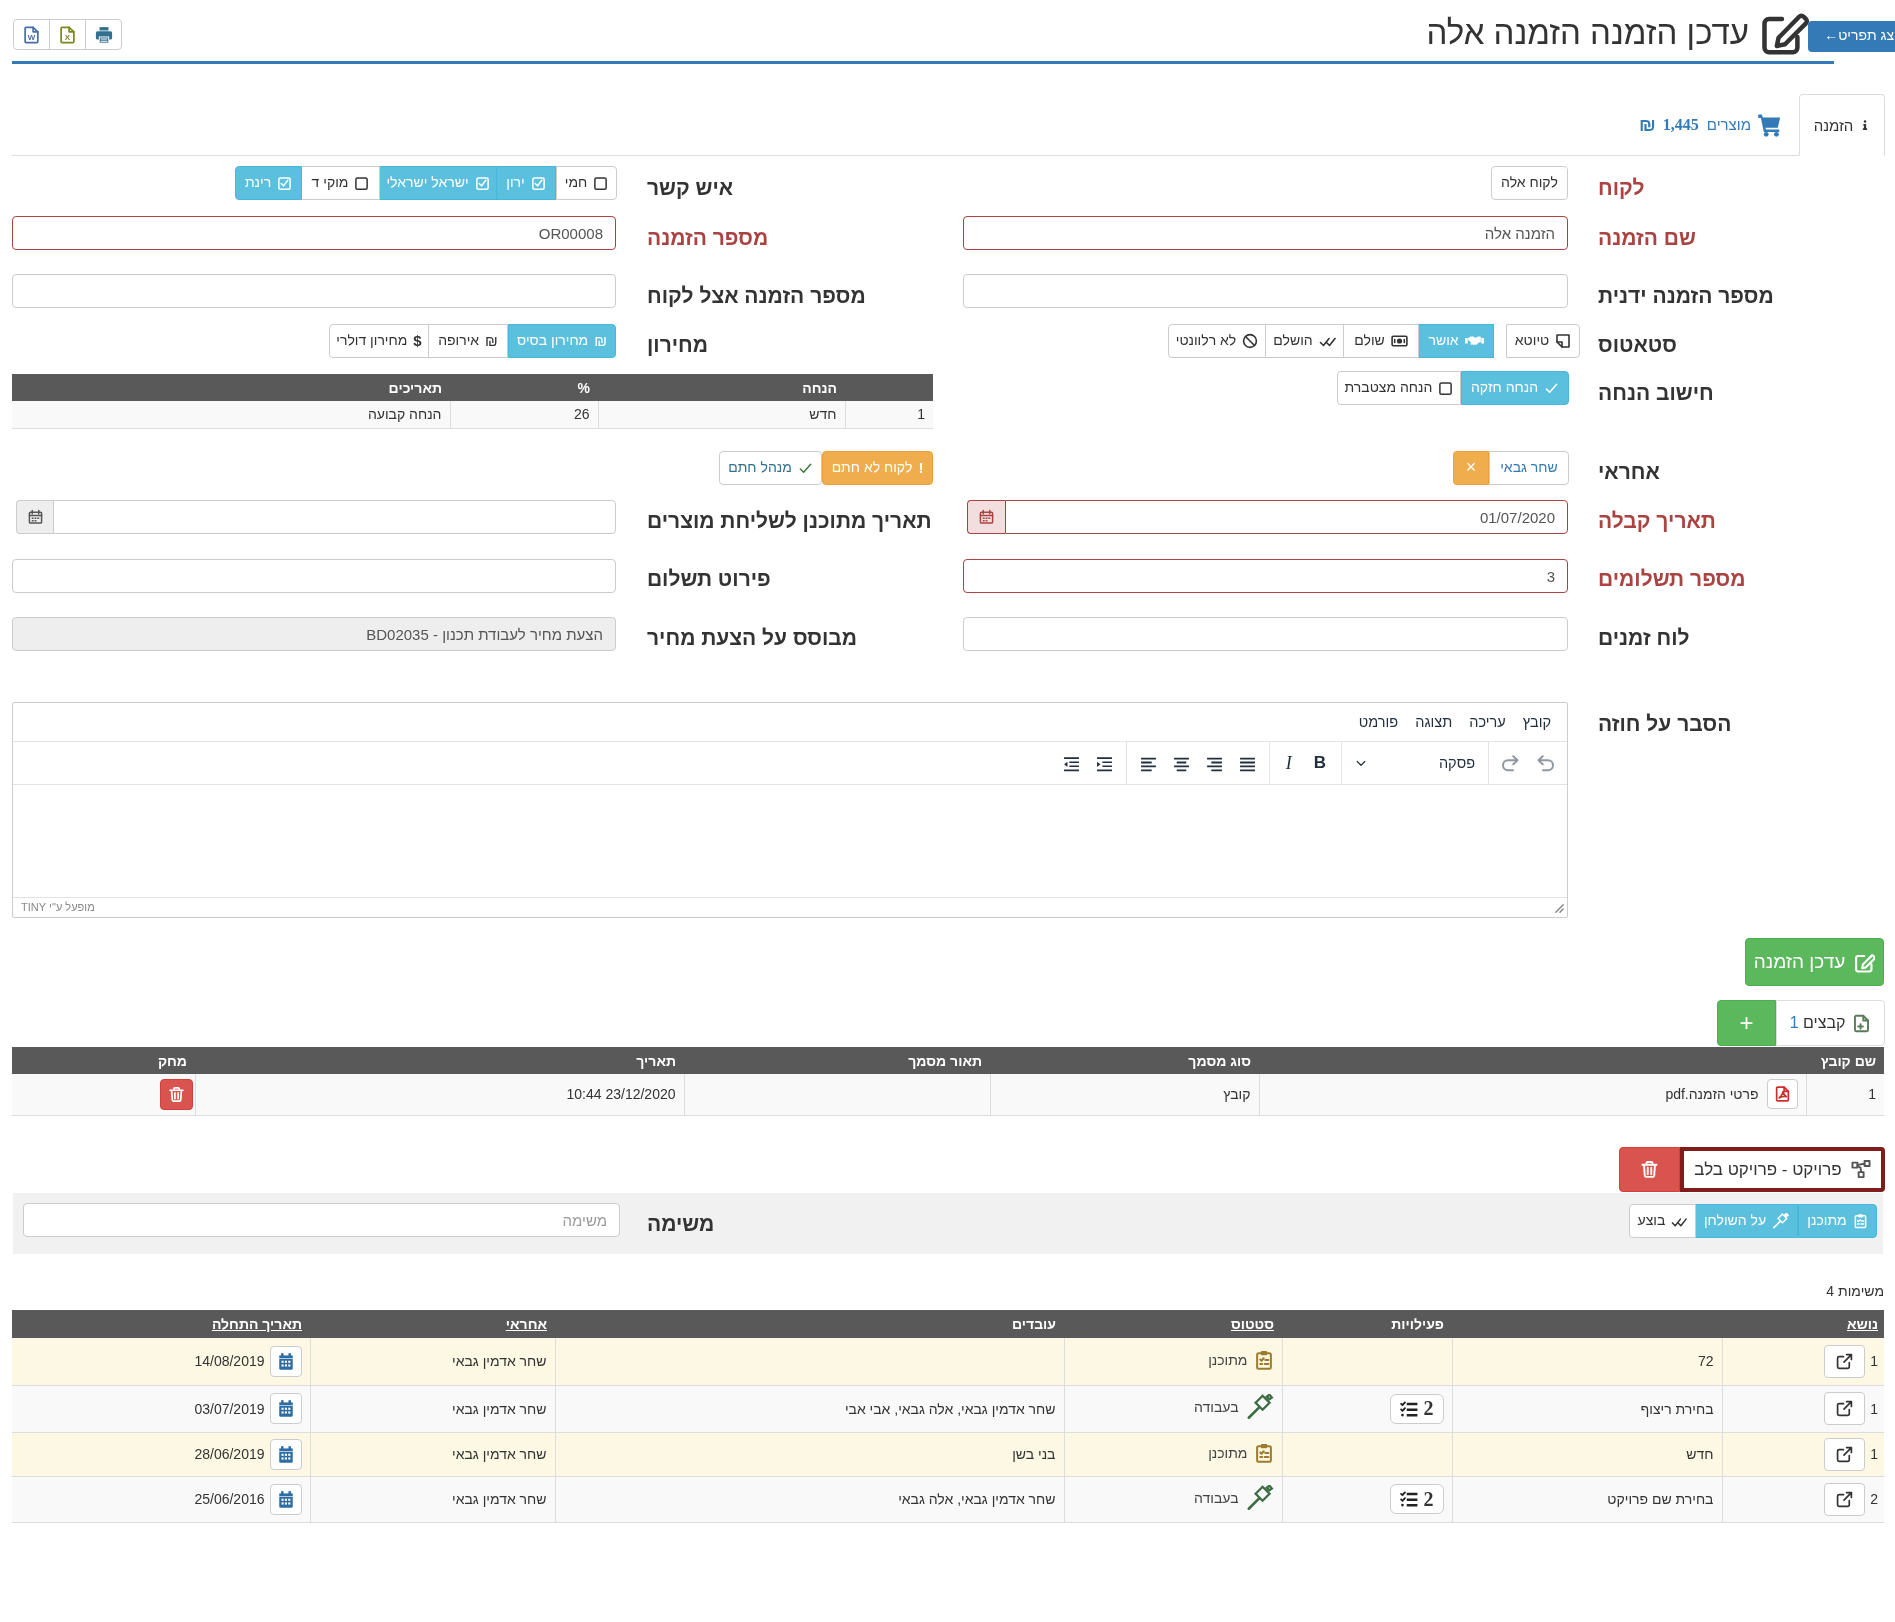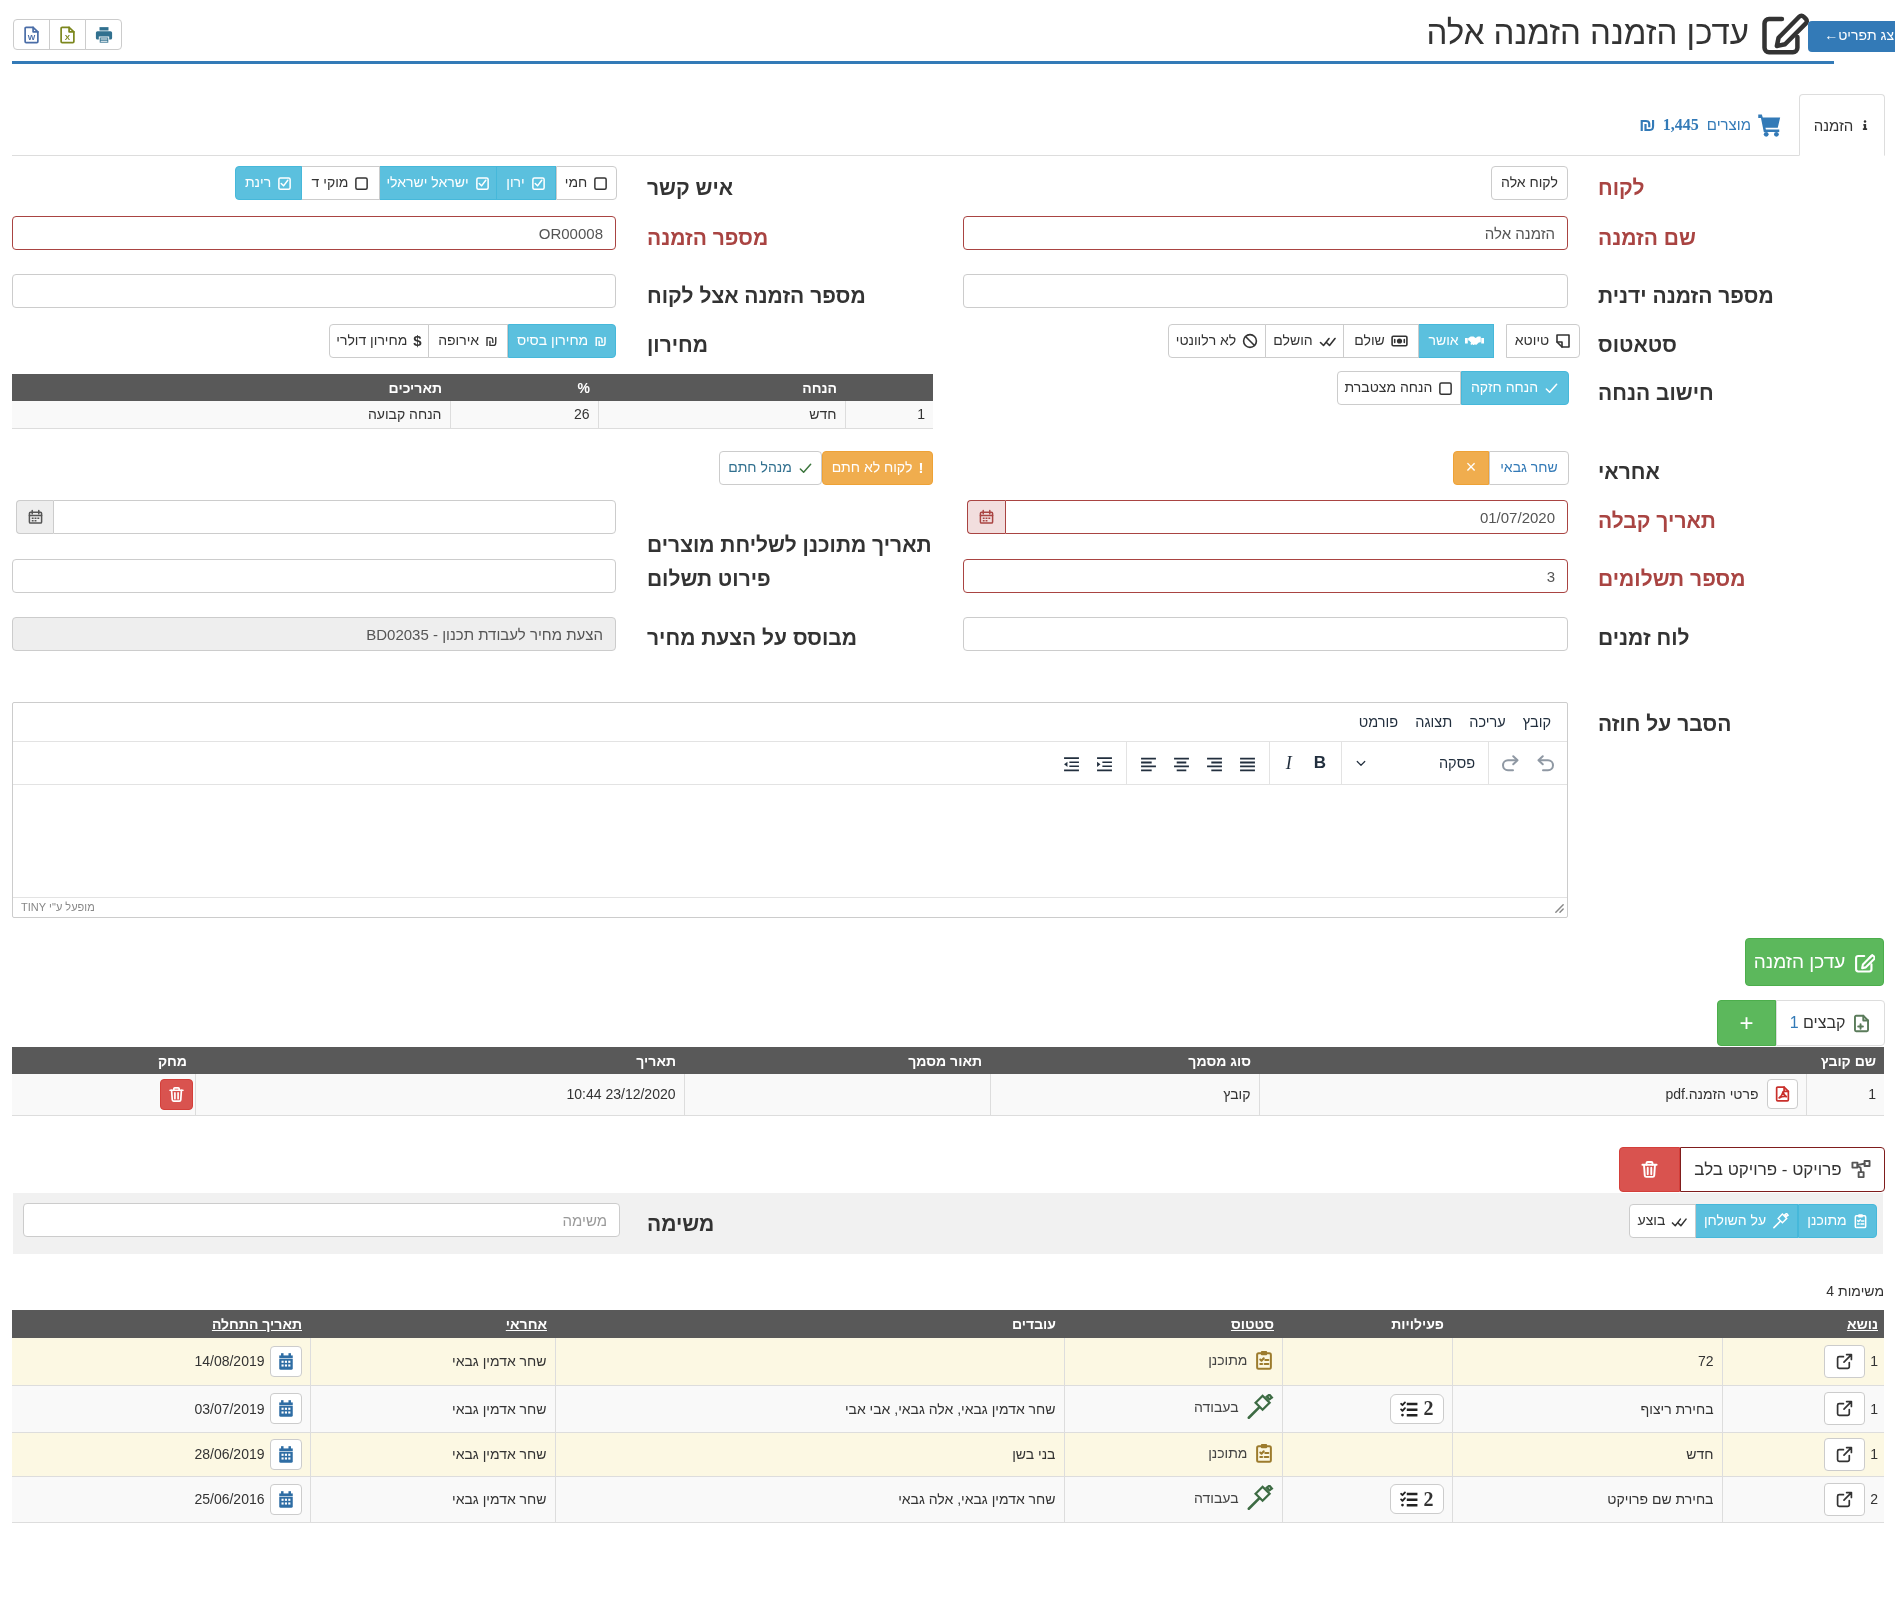--- a/index.html
+++ b/index.html
@@ -301,21 +301,21 @@
 
 <label class="ctl req" style="left:1598px; top:509px;">תאריך קבלה</label>
 <div class="abs" style="left:967px; top:500px; display:flex;">
   <input class="inp err" style="width: 563px; border-radius: 0px 4px 4px 0px;" value="01/07/2020">
   <span style="width:38px; height:34px; background:#f2dede; border:1px solid #a94442; border-right:none; border-radius:4px 0 0 4px; display:flex; align-items:center; justify-content:center; color:#a94442; flex:none;">
       <svg class="ic" width="15" height="16" viewBox="0 0 16 16">
         <use href="#i-cal"></use>
       </svg>
     </span>
 </div>
-<label class="ctl" style="left:647px; top:533px;">תאריך מתוכנן לשליחת מוצרים</label>
+<label class="ctl" style="left:647px; top:509px;">תאריך מתוכנן לשליחת מוצרים</label>
 <div class="abs" style="left:16px; top:500px; display:flex;">
   <input class="inp" style="width: 563px; border-radius: 0px 4px 4px 0px;" value="">
   <span style="width:37px; height:34px; background:#eee; border:1px solid #ccc; border-right:none; border-radius:4px 0 0 4px; display:flex; align-items:center; justify-content:center; color:#555; flex:none;">
       <svg class="ic" width="15" height="16" viewBox="0 0 16 16">
         <use href="#i-cal"></use>
       </svg>
     </span>
 </div>
 
 <label class="ctl req" style="left:1598px; top:567px;">מספר תשלומים</label>
@@ -434,21 +434,21 @@
     <td style="padding:4px 2px 4px 8px;"><button class="btn btn-danger" style="width:33px; height:31px; padding:0;">
             <svg class="ic" width="17" height="17" viewBox="0 0 16 16">
               <use href="#i-trash"></use>
             </svg>
           </button></td>
   </tr>
 </tbody>
   </table>
 
 <div class="abs" style="left:1619px; top:1147px; display:flex; height:45px;">
-  <div style="width:205px; border:1px solid #7f1d1d; border-radius:0 4px 4px 0; display:flex; align-items:center; justify-content:center; gap:9px; background:#fff; font-size:17px; flex:none;">
+  <div style="width:205px; border:4px solid #7f1d1d; border-radius:0 4px 4px 0; display:flex; align-items:center; justify-content:center; gap:9px; background:#fff; font-size:17px; flex:none;">
     <svg class="ic" width="20" height="19" viewBox="0 0 16 16" style="color:#555;">
         <use href="#i-proj"></use>
       </svg>
     <span>פרויקט - פרויקט בלב</span>
   </div>
   <button class="btn btn-danger" style="width:61px; height:45px; border-radius:4px 0 0 4px; flex:none;">
       <svg class="ic" width="19" height="19" viewBox="0 0 16 16">
         <use href="#i-trash"></use>
       </svg>
     </button>

